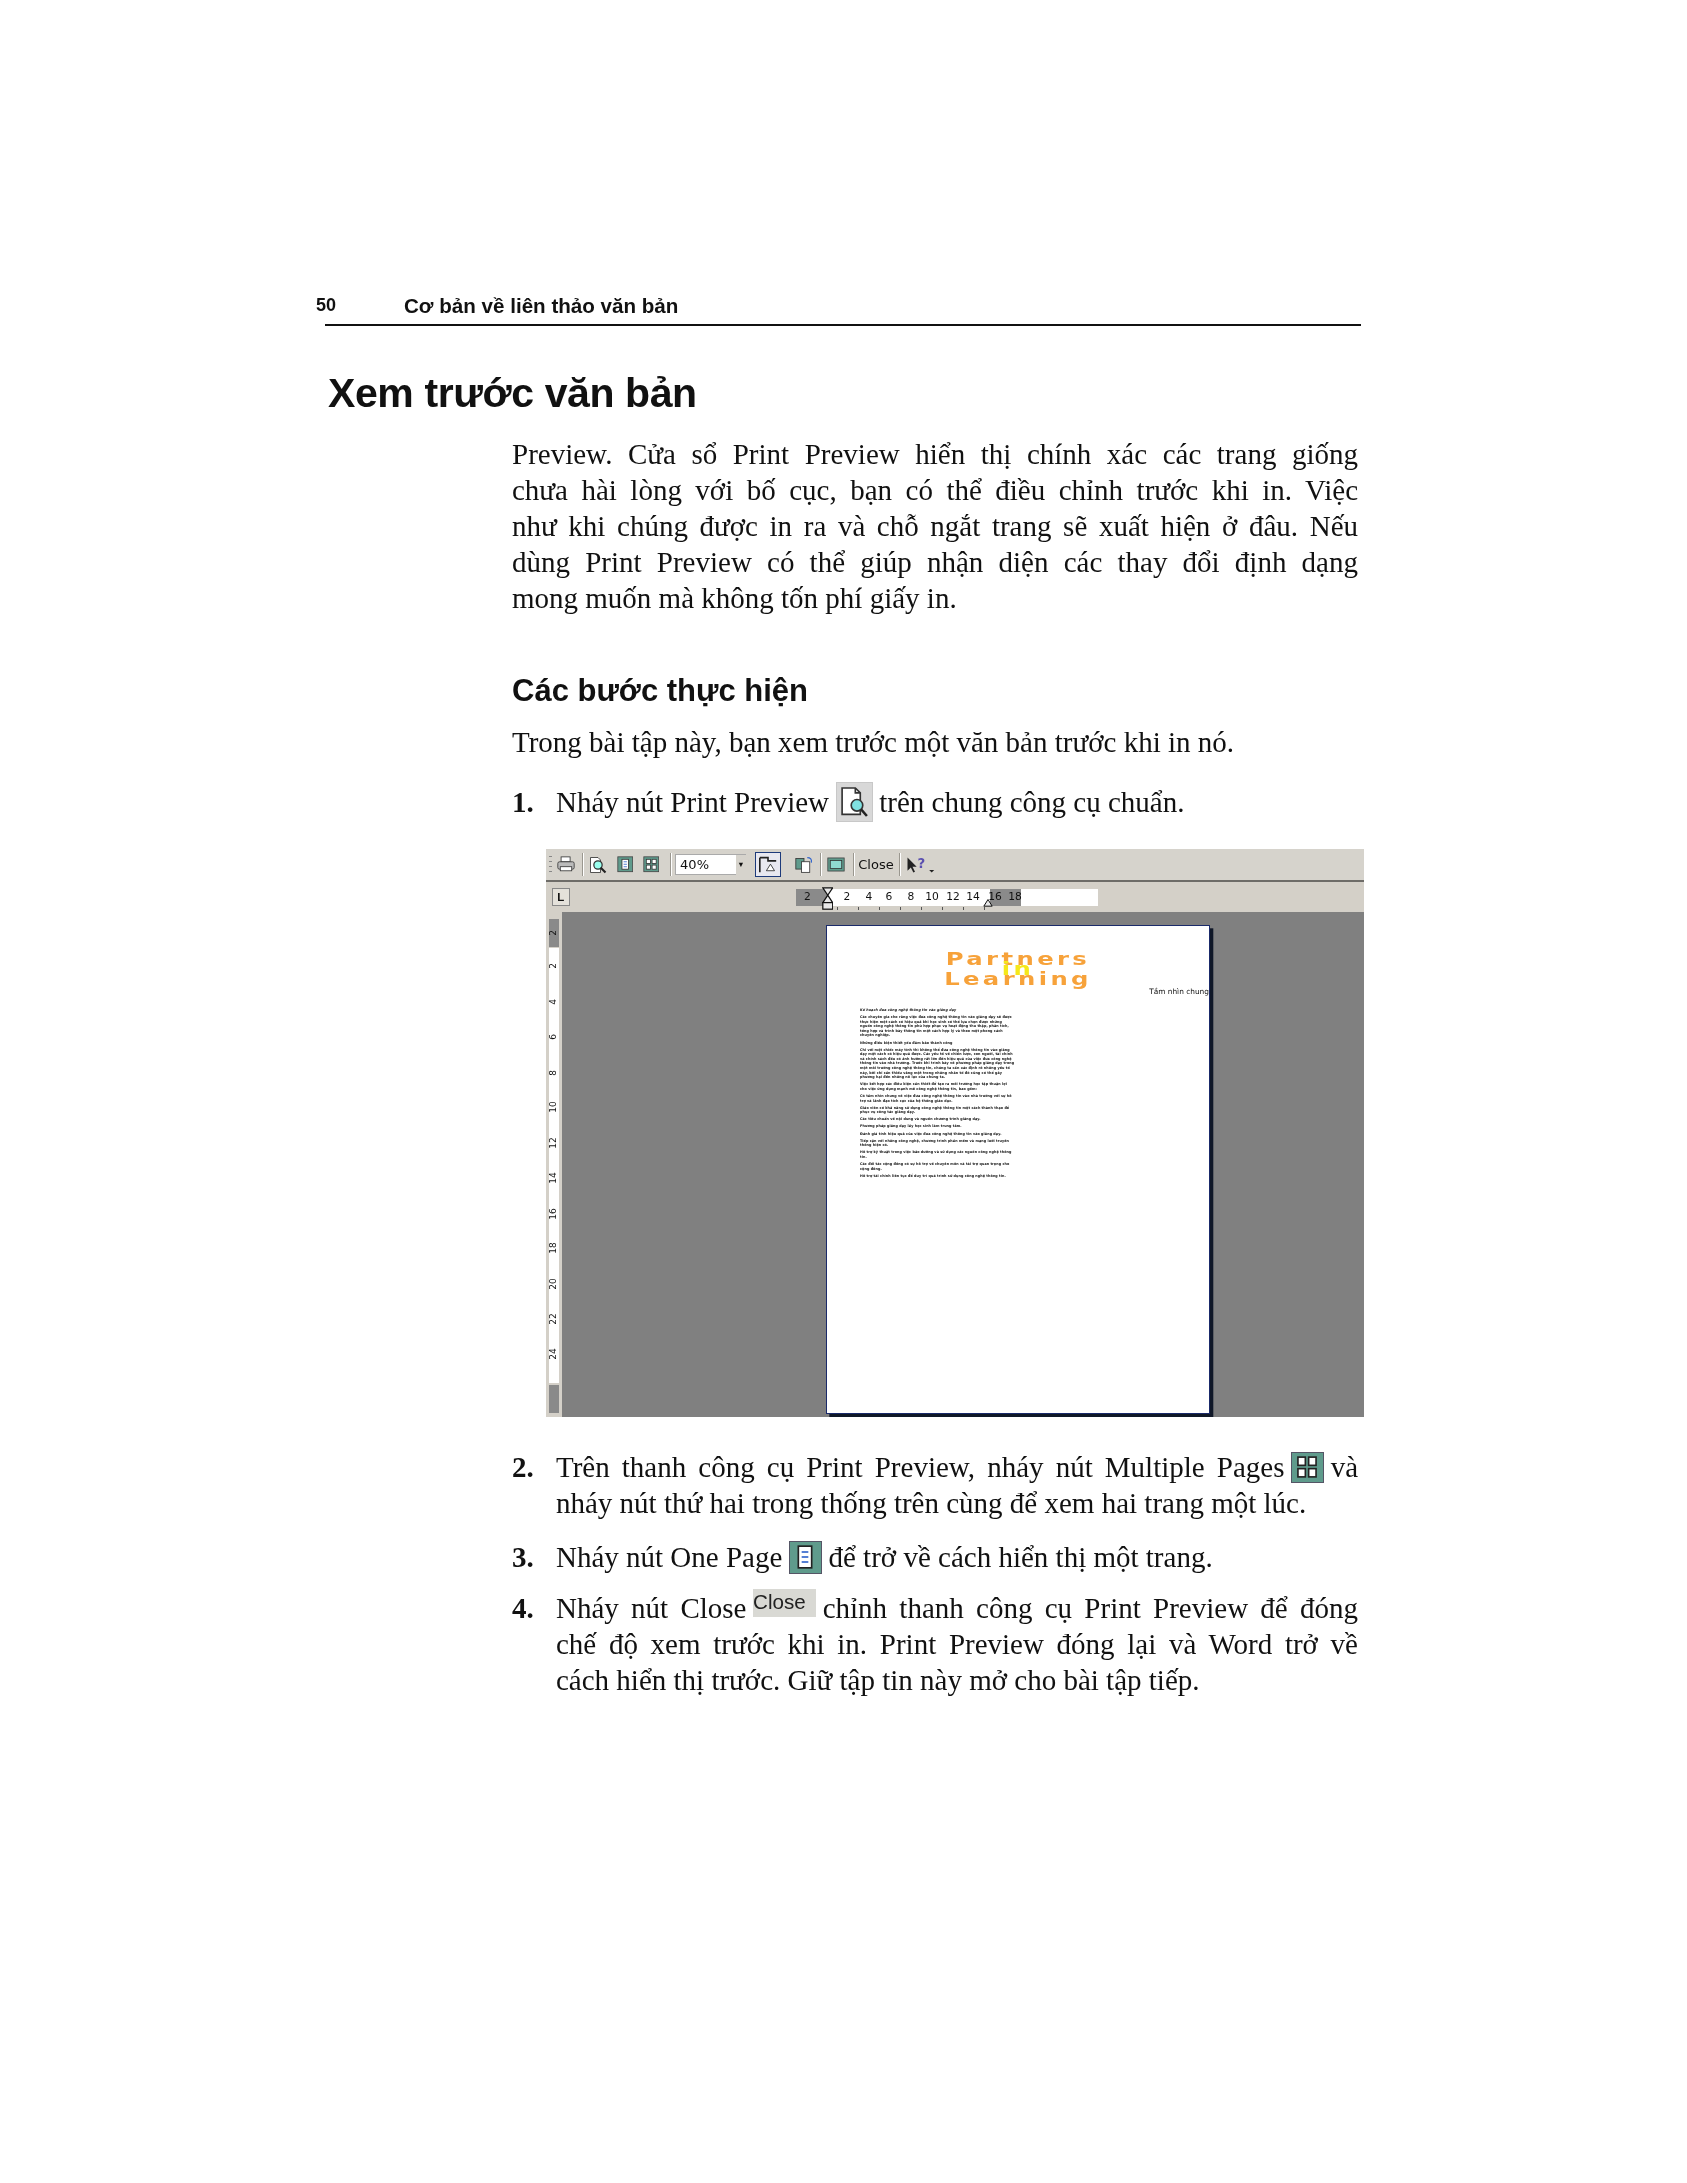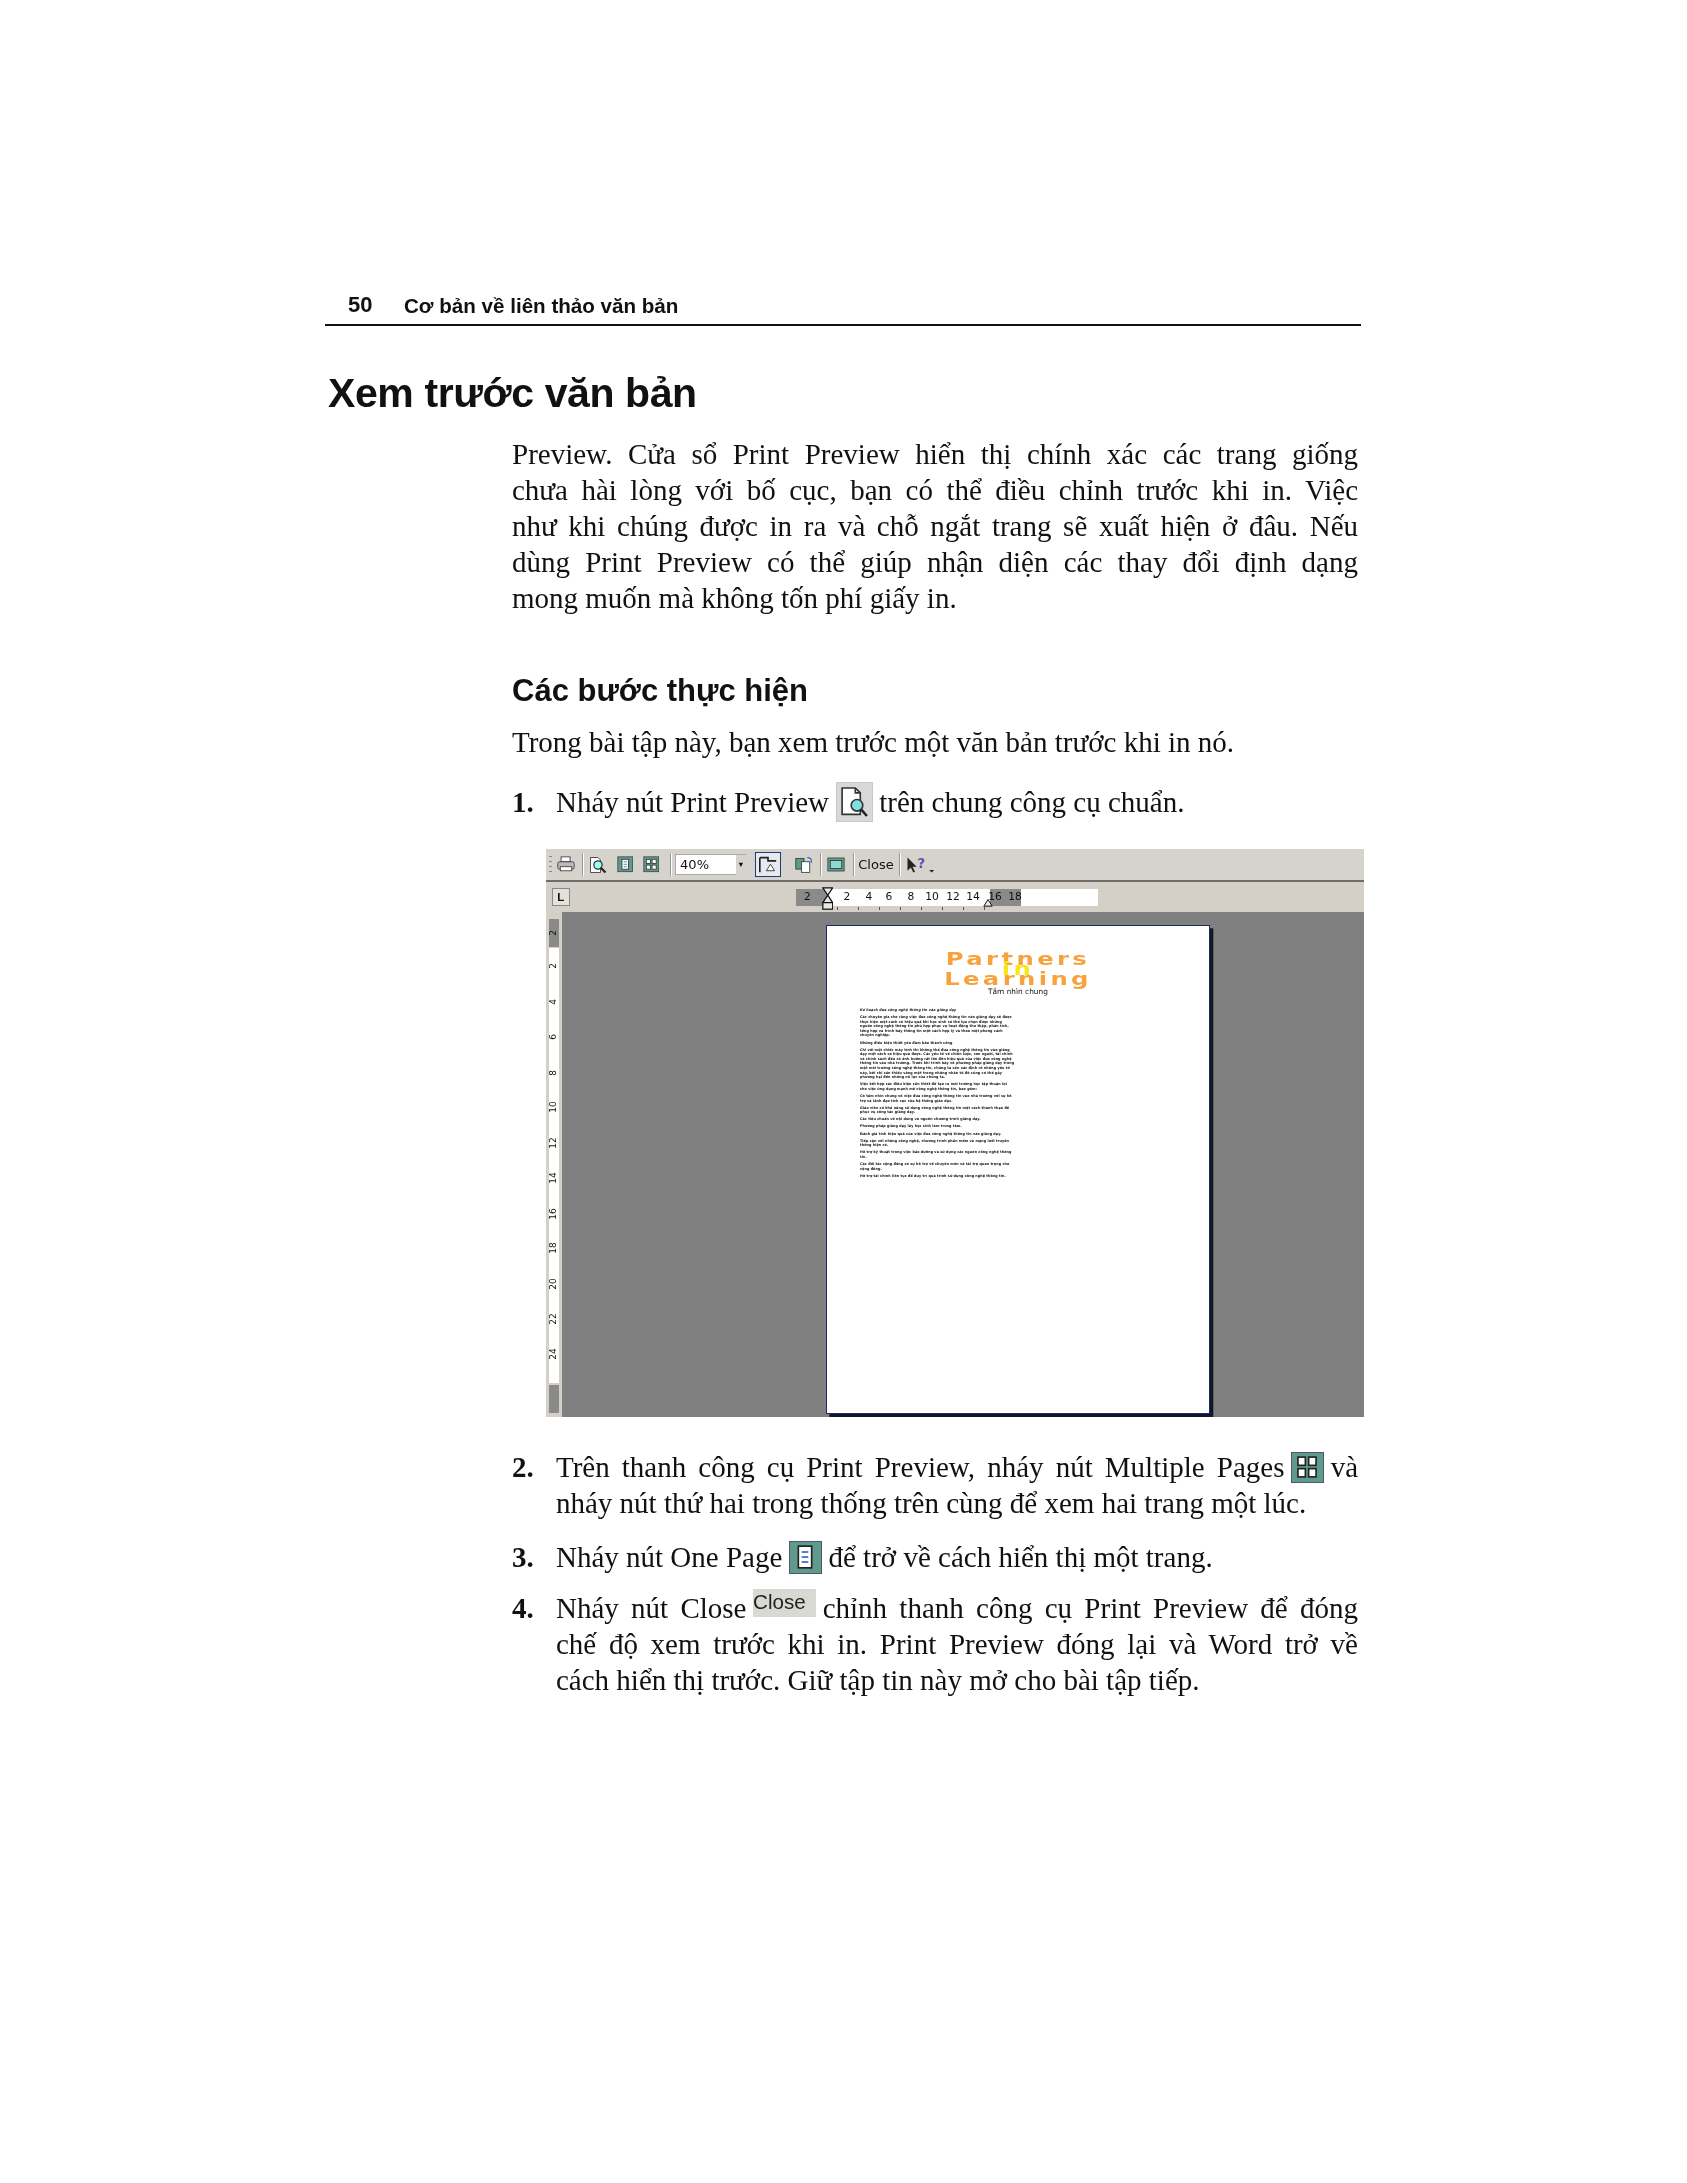--- a/index.html
+++ b/index.html
@@ -1,20 +1,20 @@
 <!DOCTYPE html>
 <html style="font-size:13px"><head>
 <meta charset="utf-8">
 <style>
   html, body { margin:0; padding:0; background:#ffffff; }
   body { width:1687px; height:2183px; position:relative; overflow:hidden; color:#111; }
   .abs { position:absolute; }
 
   
-  .hdr-num { left:348px; top:290px; font-family:"Liberation Sans", sans-serif; font-weight:bold; font-size:22px; line-height:30px; }
+  .hdr-num { left:316px; top:290px; font-family:"Liberation Sans", sans-serif; font-weight:bold; font-size:18px; line-height:30px; }
   .hdr-title { left:404px; top:293px; font-family:"Liberation Sans", sans-serif; font-weight:bold; font-size:20.6px; line-height:26px; }
   .hdr-rule { left:325px; top:324px; width:1036px; height:1.6px; background:#111; }
 
   .h1 { left:328px; top:369px; font-family:"Liberation Sans", sans-serif; font-weight:bold; font-size:41px; line-height:49px; letter-spacing:-0.4px; }
 
   .body-text { font-family:"Liberation Serif", serif; font-size:29px; line-height:36px; color:#111; }
   .para { left:512px; top:436px; width:846px; text-align:justify; }
   .para .ln { display:block; text-align:justify; text-align-last:justify; white-space:nowrap; height:36px; }
   .para .ln.last { text-align-last:left; }
 
@@ -58,21 +58,21 @@
   .workspace { position:absolute; left:15.7px; top:63px; width:802px; height:505px; background:#808080; }
   .vruler { position:absolute; left:0px; top:63px; width:15.7px; height:505px; background:#d4d0c8; }
   .vruler .white { position:absolute; left:2.5px; top:16.5px; width:10.7px; height:474px; background:#fff; }
   .vruler .gray { position:absolute; left:2.5px; width:10.7px; background:#8a8a8a; }
   .vruler .lbl { position:absolute; left:7.4px; font-family:"DejaVu Sans", sans-serif; font-size:9px; transform:translate(-50%,-50%) rotate(-90deg); color:#111; white-space:nowrap; }
 
   .page { position:absolute; left:280px; top:76px; width:384px; height:489px; background:#ffffff; border:1.6px solid #1a2a6a; box-shadow:3.3px 3.3px 0 #101828; box-sizing:border-box; }
   .logo { position:absolute; left:0; width:100%; text-align:center; font-family:"DejaVu Sans", sans-serif; font-weight:bold; font-size:18px; line-height:20px; letter-spacing:2.5px; transform:scaleX(1.35); }
   .logo.o { color:#f7a23a; }
   .logo.y { color:#f5e81a; }
-  .page .sub { position:absolute; left:0; width:100%; top:61px; text-align:center; font-family:"DejaVu Sans", sans-serif; font-size:7.4px; color:#111; }
+  .page .sub { position:absolute; left:0; width:100%; top:61px; text-align:right; font-family:"DejaVu Sans", sans-serif; font-size:7.4px; color:#111; }
   .page .mini { position:absolute; left:33px; width:165px; font-family:"DejaVu Sans", sans-serif; font-size:3.5px; line-height:4.6px; color:#111; transform:scaleX(0.95); transform-origin:left top; }
   .page .mini p { margin:0 0 2.5px 0; font-weight:bold; letter-spacing:0.1px; }
   .page .mini p.it { font-style:italic; }
 </style>
 </head>
 <body>
 
 <div class="abs hdr-num">50</div>
 <div class="abs hdr-title">Cơ bản về liên thảo văn bản</div>
 <div class="abs hdr-rule"></div>

